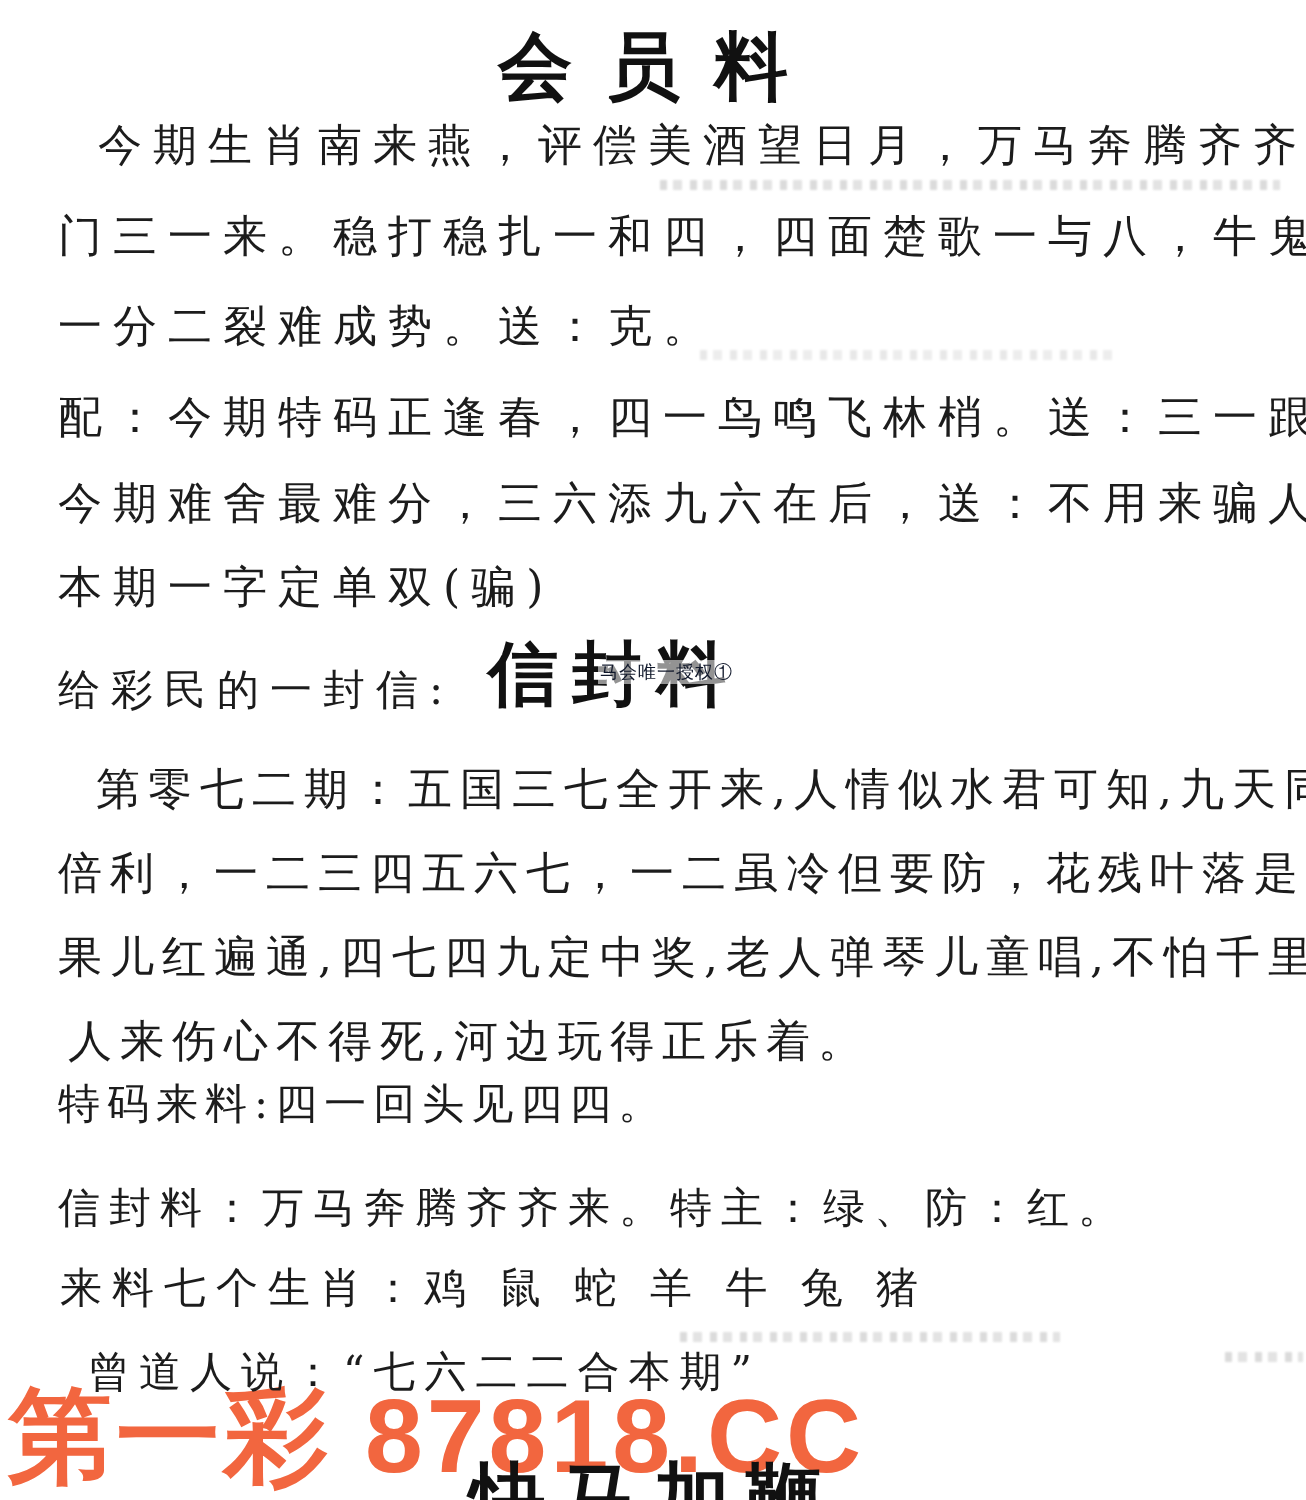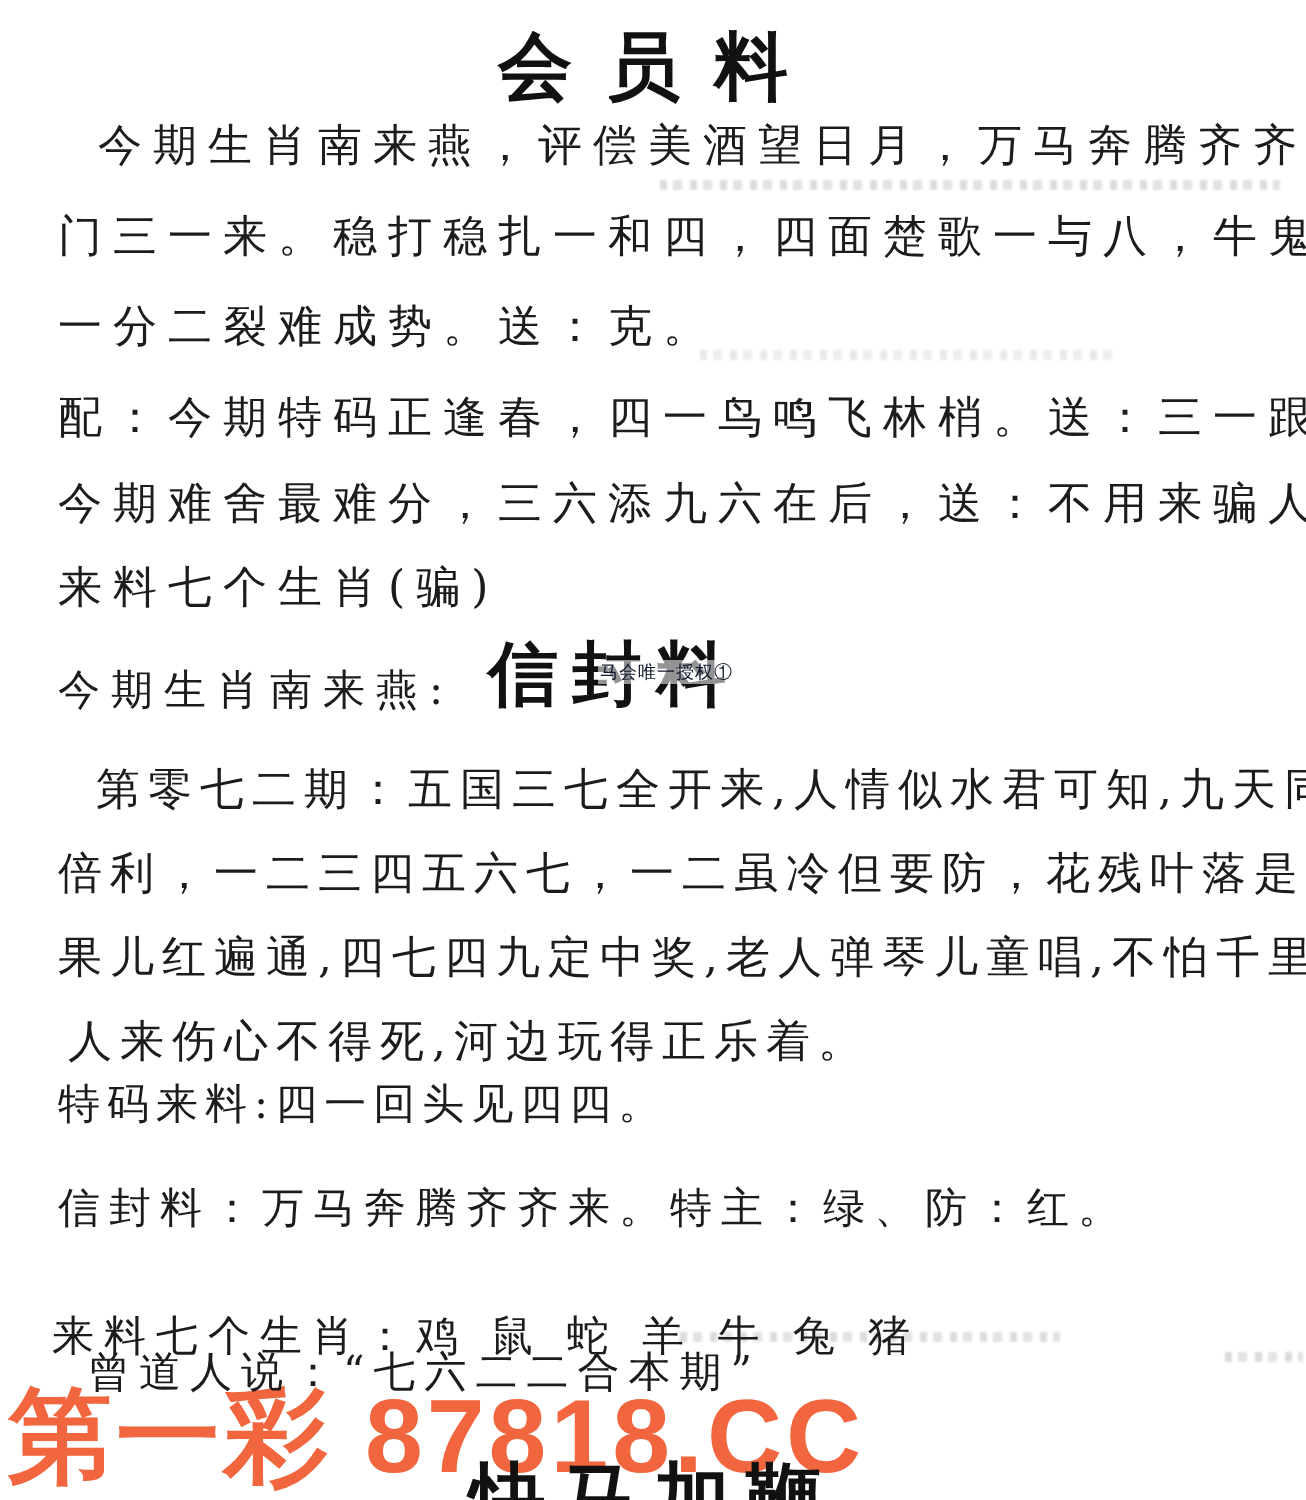--- a/index.html
+++ b/index.html
@@ -101,34 +101,34 @@
 <div id="page">
 
   <div class="title">会员料</div>
 
   <div class="line" style="top:116px; left:98px;">今期生肖南来燕，评偿美酒望日月，万马奔腾齐齐来，双喜临</div>
   <div class="line" style="top:207px; left:58px;">门三一来。稳打稳扎一和四，四面楚歌一与八，牛鬼蛇神双驾到，</div>
   <div class="line" style="top:297px; left:58px;">一分二裂难成势。送：克。</div>
 
   <div class="line" style="top:388px; left:58px;">配：今期特码正逢春，四一鸟鸣飞林梢。送：三一跟在后</div>
   <div class="line" style="top:474px; left:58px;">今期难舍最难分，三六添九六在后，送：不用来骗人</div>
-  <div class="line" style="top:558px; left:58px;">来料七个生肖(骗)</div>
+  <div class="line" style="top:558px; left:58px;">本期一字定单双(骗)</div>
 
-  <div class="line" style="top:662px; left:58px; font-size:42px;">今期生肖南来燕:</div>
+  <div class="line" style="top:662px; left:58px; font-size:42px;">给彩民的一封信:</div>
   <div class="envelope-heading">信封料</div>
   <div class="stamp">马会唯一授权①</div>
 
   <div class="line" style="top:760px; left:96px; letter-spacing:8px;">第零七二期：五国三七全开来,人情似水君可知,九天同庆百</div>
   <div class="line" style="top:844px; left:58px; letter-spacing:8px;">倍利，一二三四五六七，一二虽冷但要防，花残叶落是根枝，树上</div>
   <div class="line" style="top:928px; left:58px; letter-spacing:8px;">果儿红遍通,四七四九定中奖,老人弹琴儿童唱,不怕千里路遥远,</div>
   <div class="line" style="top:1012px; left:68px; letter-spacing:8px;">人来伤心不得死,河边玩得正乐着。</div>
 
   <div class="line" style="top:1076px; left:58px; font-size:42px; letter-spacing:7px;">特码来料:四一回头见四四。</div>
   <div class="line" style="top:1180px; left:58px; font-size:42px; letter-spacing:9px;">信封料：万马奔腾齐齐来。特主：绿、防：红。</div>
-  <div class="line" style="top:1260px; left:52px; font-size:42px; letter-spacing:10px;margin-top:48px;">来料七个生肖：鸡 鼠 蛇 羊 牛 兔 猪</div>
+  <div class="line" style="top:1260px; left:60px; font-size:42px; letter-spacing:10px;">来料七个生肖：鸡 鼠 蛇 羊 牛 兔 猪</div>
   <div class="line" style="top:1344px; left:88px; font-size:42px; letter-spacing:9px;">曾道人说：“七六二二合本期”</div>
 
   <div class="artifact" style="top:180px; left:660px; width:620px;"></div>
   <div class="artifact" style="top:350px; left:700px; width:420px; opacity:0.22;"></div>
   <div class="artifact" style="top:1332px; left:680px; width:380px;"></div>
   <div class="artifact" style="top:1352px; left:1225px; width:78px;"></div>
 
   <div class="watermark" style="color: rgb(242, 102, 63);">第一彩 87818.CC</div>
   <div class="bottom-heading">快马加鞭</div>
 

